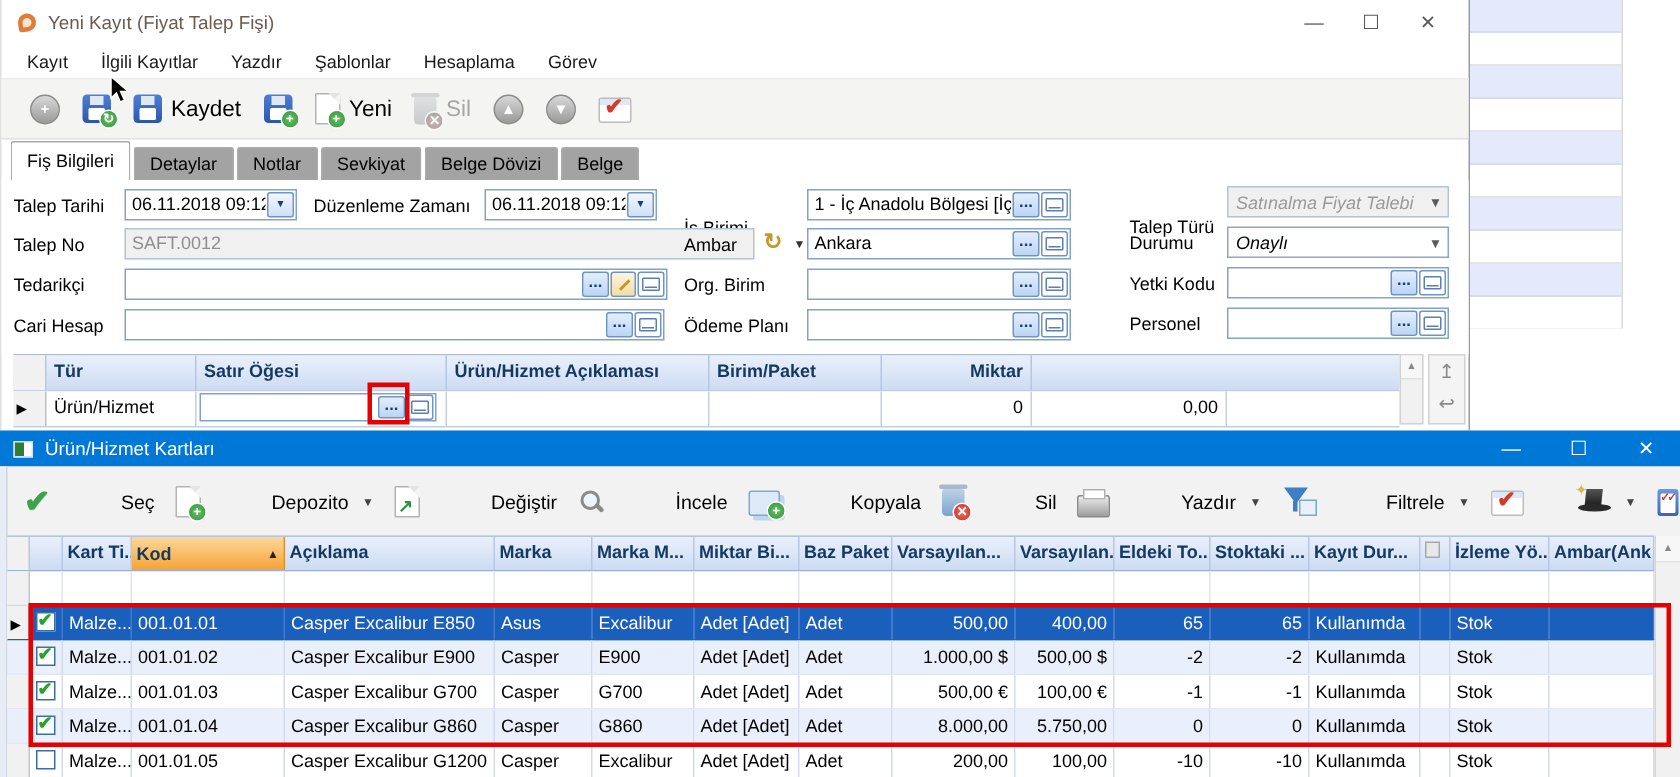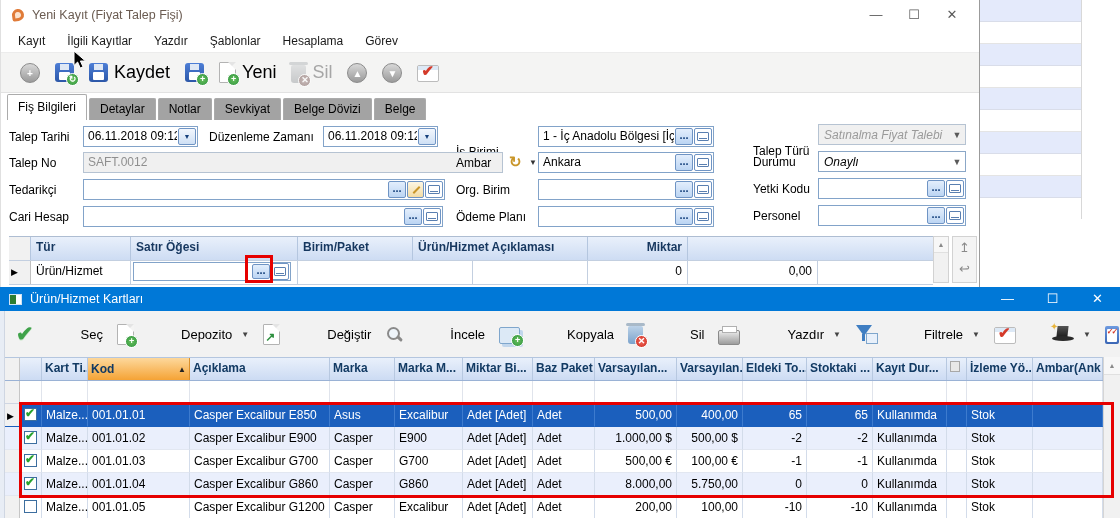--- a/index.html
+++ b/index.html
@@ -17,21 +17,21 @@
   .titlebar1{height:30px;display:flex;align-items:center;padding-left:11px;}
   .w1icon{width:12px;height:12px;border:3px solid #e07b39;border-radius:50% 50% 50% 2px;transform:rotate(-8deg);box-sizing:border-box;background:#fbe3cf;}
   .title1{margin-left:8px;color:#6a5b51;font-size:12.5px;}
   .controls1{margin-left:auto;display:flex;padding-right:8px;}
   .wc{width:38px;text-align:center;color:#5a5a5a;font-size:13px;line-height:30px;}
   .menubar{height:22px;display:flex;align-items:center;padding-left:6px;color:#1a1a1a;}
   .menu-item{padding:0 11px;cursor:default;}
   .toolbar1{height:39px;background:#f4f4f3;border-top:1px solid #ececec;border-bottom:1px solid #e2e2e2;
             display:flex;align-items:center;padding-left:16px;gap:9px;}
   .tbtn{display:flex;align-items:center;gap:6px;padding:1px 3px;}
-  .tlabel{font-size:18px;}
+  .tlabel{font-size:15px;}
   .tlabel.dis{color:#a6a6a6;}
 
   
   .ic{position:relative;display:inline-block;}
   .floppy{width:19px;height:19px;background:linear-gradient(#4d7ed6,#2c57a8);border-radius:3px;}
   .floppy::before{content:"";position:absolute;left:5px;top:1px;width:9px;height:6px;background:#dfe8f5;}
   .floppy::after{content:"";position:absolute;left:4px;bottom:2px;width:11px;height:8px;background:#fff;border-radius:1px;}
   .badge{position:absolute;right:-5px;bottom:-4px;width:11px;height:11px;border-radius:50%;
          background:radial-gradient(#67c25b,#2f9140);border:1px solid #fff;color:#fff;
          font-size:9px;line-height:11px;text-align:center;font-weight:bold;z-index:2;}
@@ -343,22 +343,22 @@
             <span class="kbglyph"></span>
           </span>
       </div>
     </div>
 
     <div class="g1">
       <div class="g1row head">
         <div class="g1c ind"></div>
         <div class="g1c" style="width:100px">Tür</div>
         <div class="g1c" style="width:167px">Satır Öğesi</div>
+        <div class="g1c" style="width:175px">Ürün/Hizmet Açıklaması</div>
         <div class="g1c" style="width:115px">Birim/Paket</div>
-        <div class="g1c" style="width:175px">Ürün/Hizmet Açıklaması</div>
         <div class="g1c num" style="width:100px">Miktar</div>
         <div class="g1c" style="width:115px;border-right:none"></div>
       </div>
       <div class="g1row">
         <div class="g1c ind"><span class="rowptr">▶</span></div>
         <div class="g1c" style="width:100px">Ürün/Hizmet</div>
         <div class="g1c edcell" style="width:167px">
           <div class="edfld">
             <span class="etxt"></span>
             <span class="btn3">...</span>

